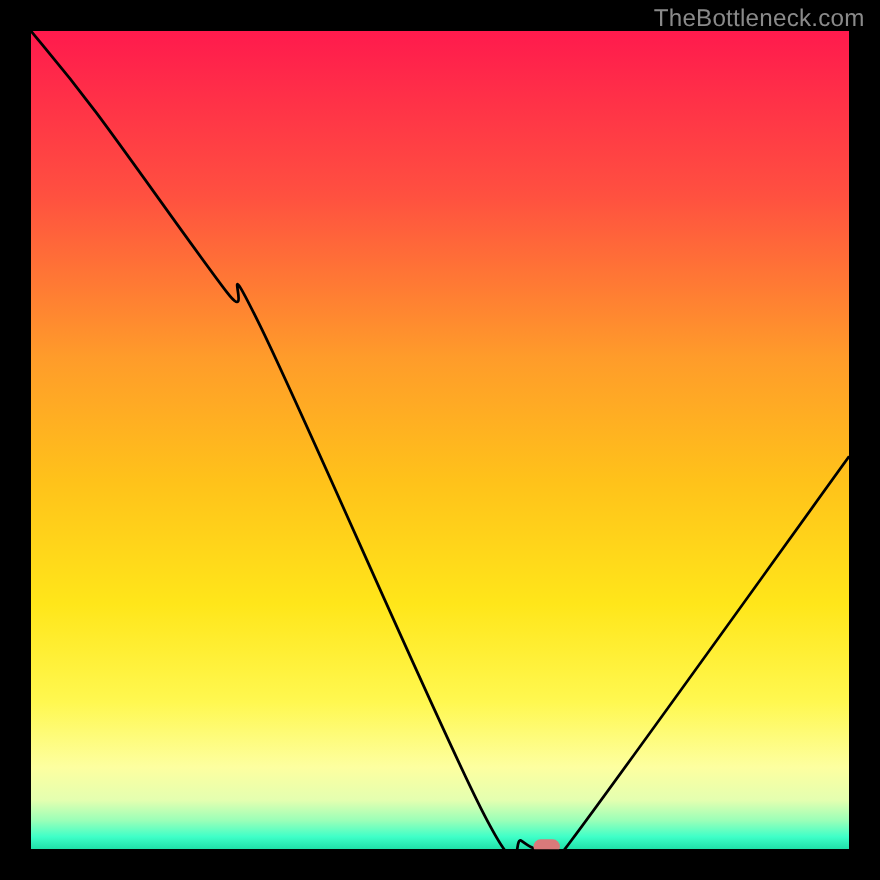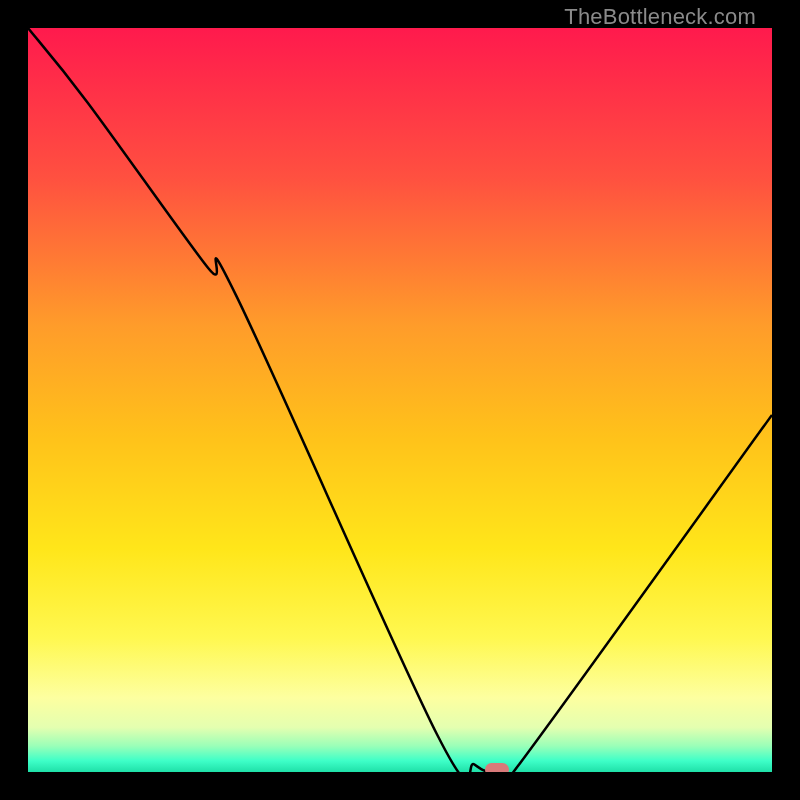--- a/index.html
+++ b/index.html
@@ -28,21 +28,21 @@
   .gradient-bg {
     position: absolute;
     left: 0;
     top: 0;
     width: 100%;
     height: 100%;
   }
   .watermark {
     position: absolute;
     top: 4px;
-    right: 44px;
+    right: 14px;
     color: #8a8a8a;
     font-family: Arial, Helvetica, sans-serif;
     font-size: 22px;
     font-weight: 500;
     letter-spacing: 0.2px;
   }
   .curve-svg {
     position: absolute;
     left: 0;
     top: 0;

